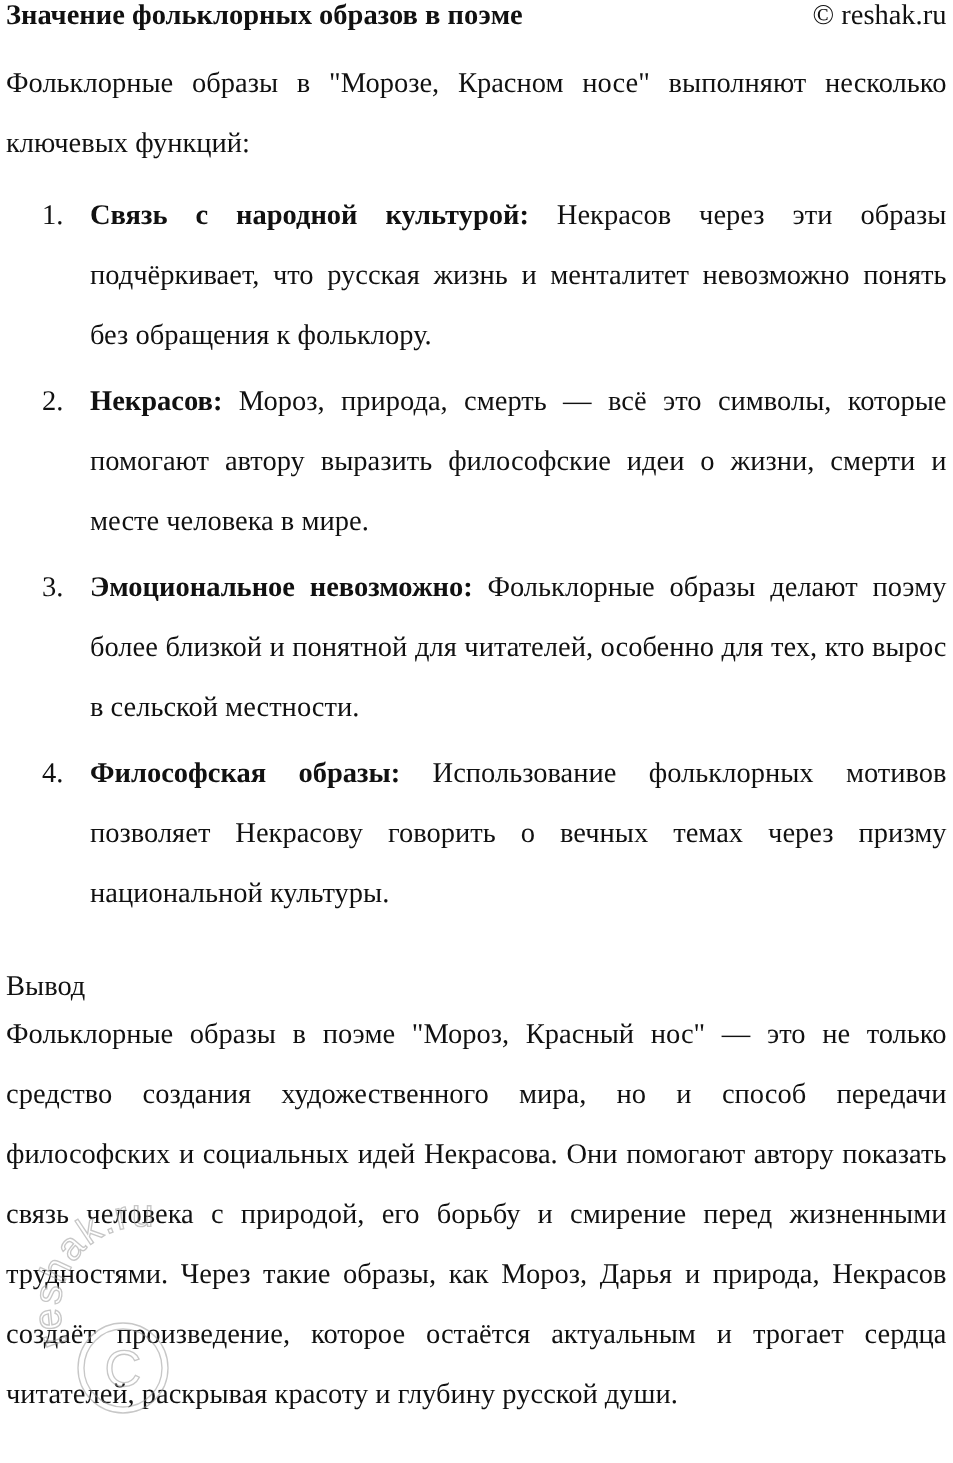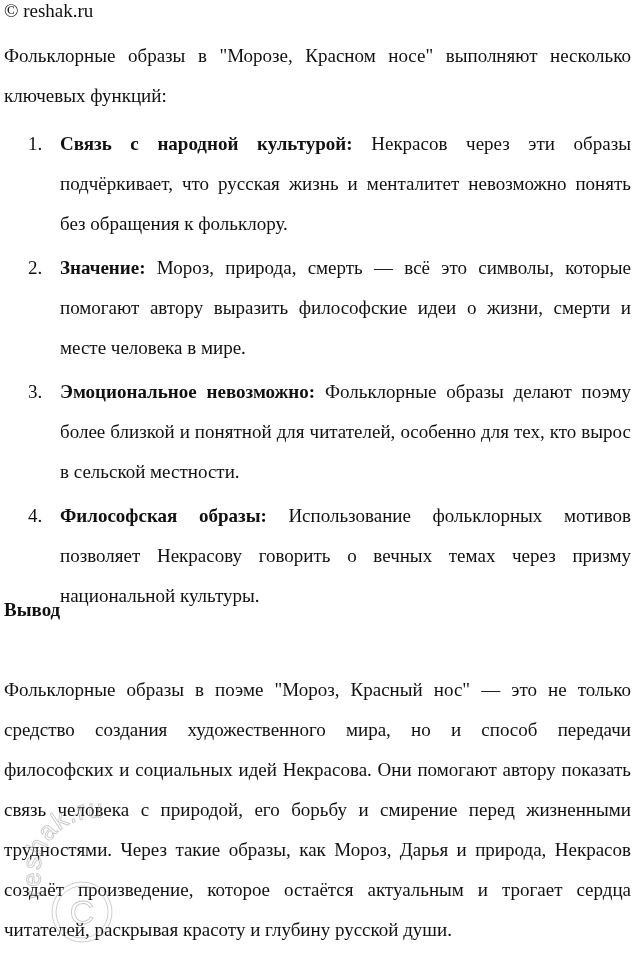--- a/index.html
+++ b/index.html
@@ -81,56 +81,57 @@
       font-weight: bold;
       margin-top: 36px;
     }
     .item-1 { position: absolute; top: 0; left: 0; width: 635px; box-sizing: border-box; }
     .item-2 { position: absolute; top: 124px; left: 0; width: 635px; box-sizing: border-box; }
     .item-3 { position: absolute; top: 248px; left: 0; width: 635px; box-sizing: border-box; }
     .item-4 { position: absolute; top: 372px; left: 0; width: 635px; box-sizing: border-box; }
     .conclusion-heading {
       position: absolute;
       left: 4px;
-      top: 590px;
+      top: 638px;
       font-size: 19px;
-      font-weight: bold;
+      font-weight: normal;
       line-height: 40px;
       margin: 0;
     }
     .conclusion { top: 670px; }
     .watermark {
       position: absolute;
       left: 20px;
       top: 800px;
       width: 150px;
       height: 150px;
       pointer-events: none;
       opacity: 0.55;
     }
   </style>
 </head>
 <body>
 
 <div class="page">
 
   <div class="header">
+    <span class="header-title">Значение фольклорных образов в поэме</span>
     <span class="header-copy">© reshak.ru</span>
   </div>
 
   <p class="para intro last-line-left">Фольклорные образы в "Морозе, Красном носе" выполняют несколько ключевых функций:</p>
 
   <div class="list">
     <div class="list-item item-1">
       <span class="num">1.</span>
       <span class="body last-line-left"><span class="term">Связь с народной культурой:</span><span> Некрасов через эти образы подчёркивает, что русская жизнь и менталитет невозможно понять без обращения к фольклору.</span></span>
     </div>
     <div class="list-item item-2">
       <span class="num">2.</span>
-      <span class="body"><span class="term">Значение:</span><span> Мороз, природа, смерть — всё это символы, которые помогают автору выразить философские идеи о жизни, смерти и месте человека в мире.</span></span>
+      <span class="body"><span class="term">Некрасов:</span><span> Мороз, природа, смерть — всё это символы, которые помогают автору выразить философские идеи о жизни, смерти и месте человека в мире.</span></span>
     </div>
     <div class="list-item item-3">
       <span class="num">3.</span>
       <span class="body"><span class="term">Эмоциональное невозможно:</span><span> Фольклорные образы делают поэму более близкой и понятной для читателей, особенно для тех, кто вырос в сельской местности.</span></span>
     </div>
     <div class="list-item item-4">
       <span class="num">4.</span>
       <span class="body"><span class="term">Философская образы:</span><span> Использование фольклорных мотивов позволяет Некрасову говорить о вечных темах через призму национальной культуры.</span></span>
     </div>
   </div>

